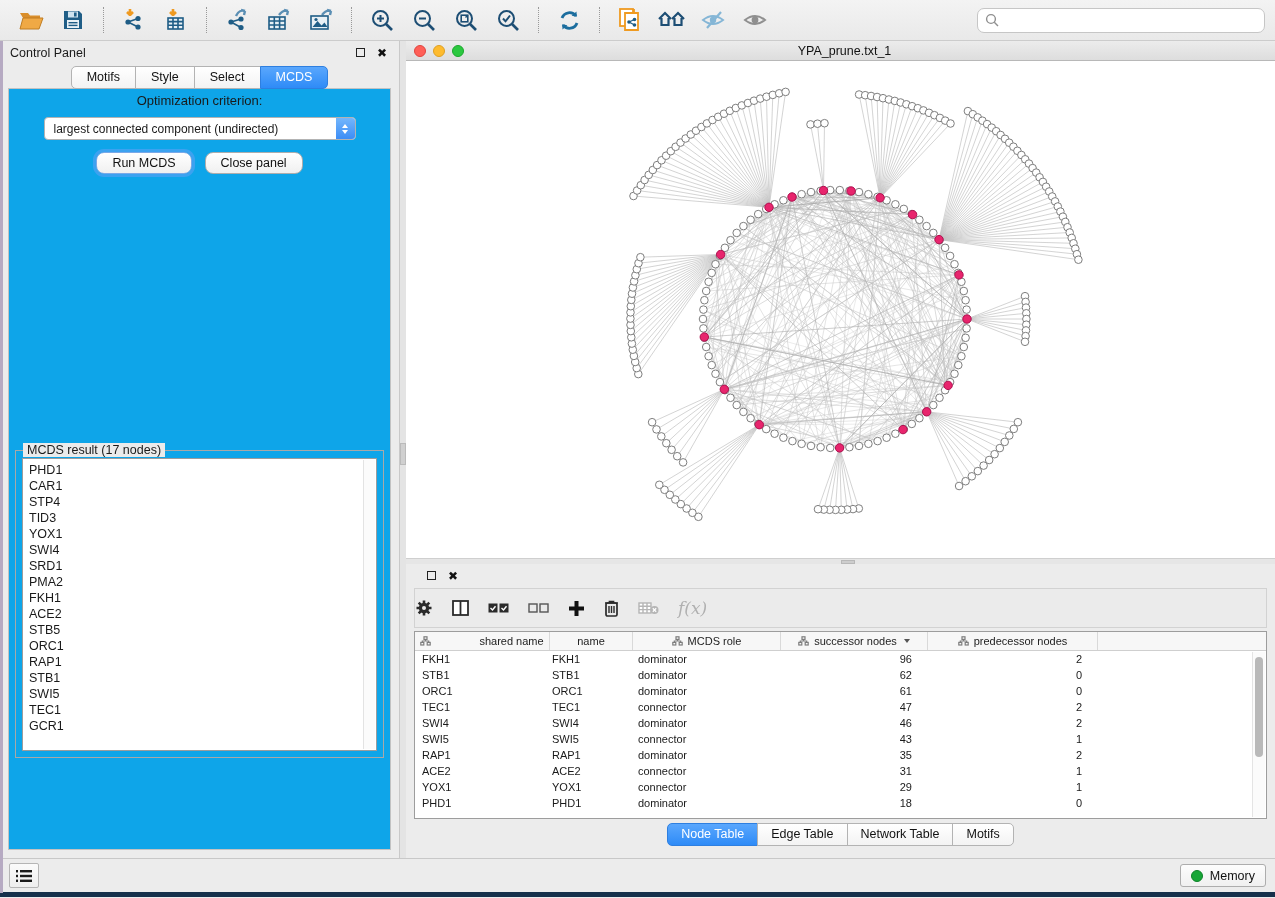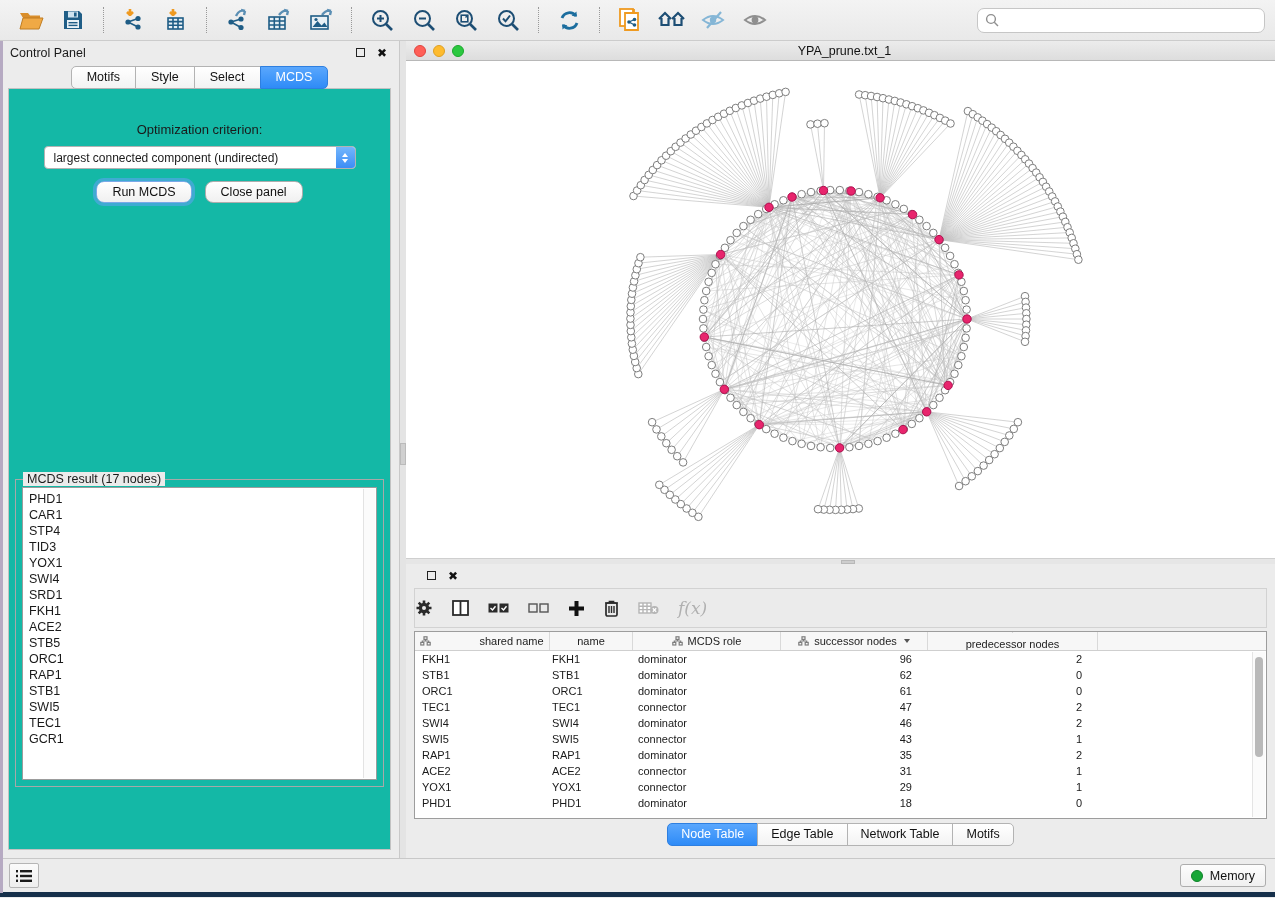--- a/index.html
+++ b/index.html
@@ -17,21 +17,21 @@
   .control-panel{width:400px;flex:none;display:flex;flex-direction:column;background:#ececec;border-right:1px solid #c9c9c9}
   .panel-titlebar{height:23px;display:flex;align-items:center;padding:0 10px;font-size:12.5px;flex:none}
   .panel-titlebar .ttl{flex:1}
   .wicon{width:14px;height:14px;display:flex;align-items:center;justify-content:center;margin-left:8px;font-size:12px;font-weight:bold;color:#111}
   .float-sq{width:9px;height:9px;border:1.6px solid #222}
   .seg-tabs{display:flex;justify-content:center;margin:2px 0 0;position:relative;z-index:2}
   .seg{font-size:12.5px;padding:3px 15px 4px;background:linear-gradient(#ffffff,#f3f3f3);border:1px solid #b3b3b3;margin-left:-1px;color:#111;cursor:default}
   .seg:first-child{border-radius:5px 0 0 5px;margin-left:0}
   .seg:last-child{border-radius:0 5px 5px 0}
   .seg.active{background:linear-gradient(#5aa7fd,#2e8bf7);border-color:#2e7fe0;color:#fff}
-  .cp-box{flex:1;margin:-1px 8px 8px;border:1px solid #c2c2c2;background:#14b8a6;display:flex;flex-direction:column;padding-top:33px}
+  .cp-box{flex:1;margin:-1px 8px 8px;border:1px solid #c2c2c2;background:#0ea5e9;display:flex;flex-direction:column;padding-top:4px}
   .opt-label{text-align:center;font-size:13px}
   .mac-select{width:312px;height:23px;margin:9px auto 0;background:#fff;border:1px solid #b3b3b3;border-radius:4px;position:relative;display:flex;align-items:center;padding:0 24px 0 9px;font-size:12px}
   .mac-select .stepper{position:absolute;right:0;top:0;width:19px;height:21px;border-radius:0 3px 3px 0;background:linear-gradient(#73b6fc,#3c8df6);display:flex;flex-direction:column;align-items:center;justify-content:center;gap:2px}
   .stepper i{width:0;height:0;border-left:3.5px solid transparent;border-right:3.5px solid transparent}
   .stepper .up{border-bottom:4.5px solid #fff}
   .stepper .dn{border-top:4.5px solid #fff}
   .btn-row{display:flex;justify-content:center;gap:13px;margin-top:12px}
   .mac-btn{height:22px;padding:0 15px;font-size:12.5px;font-family:inherit;background:linear-gradient(#ffffff,#f0f0f0);border:1px solid #adadad;border-radius:8px;color:#111}
   .mac-btn.focusring{box-shadow:0 0 0 3px rgba(98,160,245,.55);border-color:#7aa9e8}
   .groupbox{margin:276px 6px 16px;height:308px;border:1px solid #a8a8a8;position:relative}
@@ -255,20 +255,21 @@
         <span class="legend">MCDS result (17 nodes)</span>
         <div class="result-list">
             <div class="track"></div>
             <div>PHD1</div>
             <div>CAR1</div>
             <div>STP4</div>
             <div>TID3</div>
             <div>YOX1</div>
             <div>SWI4</div>
             <div>SRD1</div>
+            <div>PMA2</div>
             <div>FKH1</div>
             <div>ACE2</div>
             <div>STB5</div>
             <div>ORC1</div>
             <div>RAP1</div>
             <div>STB1</div>
             <div>SWI5</div>
             <div>TEC1</div>
             <div>GCR1</div>
           </div>
@@ -1125,21 +1126,21 @@
                 <g fill="none" stroke="#7d7d7d" stroke-width="1.2">
                   <rect x="4" y="0.8" width="3" height="2.6"></rect>
                   <rect x="0.8" y="6.4" width="3" height="2.6"></rect>
                   <rect x="7.2" y="6.4" width="3" height="2.6"></rect>
                   <path d="M5.5 3.4 V5 M2.3 6.4 V5 H8.7 V6.4"></path>
                 </g>
               </svg>
               <span>successor nodes</span>
               <span class="sortchev"></span>
             </div>
-            <div class="th" style="width: 170px; flex-direction: column;">
+            <div class="th" style="width: 170px;">
               <svg width="11" height="10" viewBox="0 0 11 10">
                 <g fill="none" stroke="#7d7d7d" stroke-width="1.2">
                   <rect x="4" y="0.8" width="3" height="2.6"></rect>
                   <rect x="0.8" y="6.4" width="3" height="2.6"></rect>
                   <rect x="7.2" y="6.4" width="3" height="2.6"></rect>
                   <path d="M5.5 3.4 V5 M2.3 6.4 V5 H8.7 V6.4"></path>
                 </g>
               </svg>
               <span>predecessor nodes</span>
             </div>

